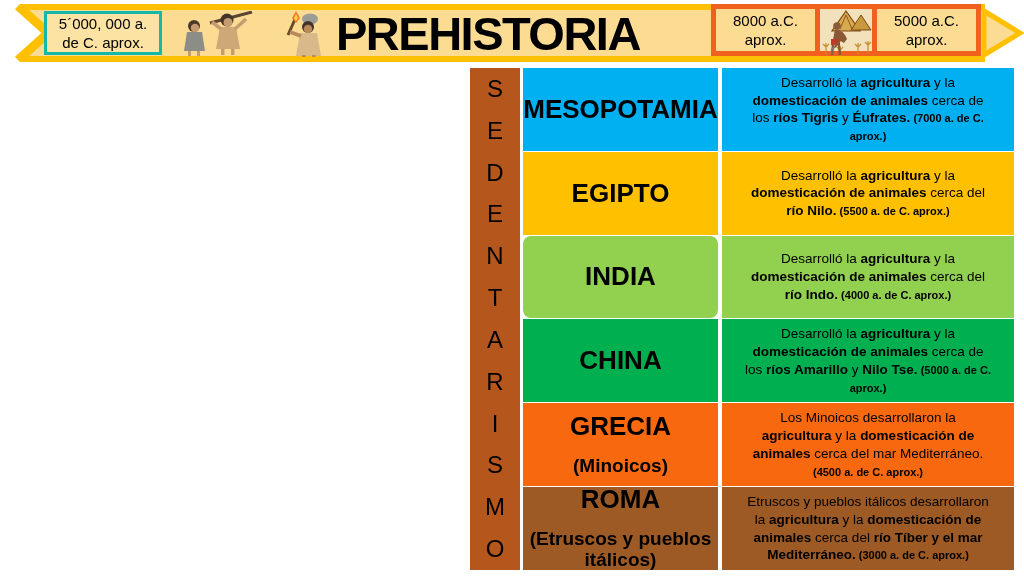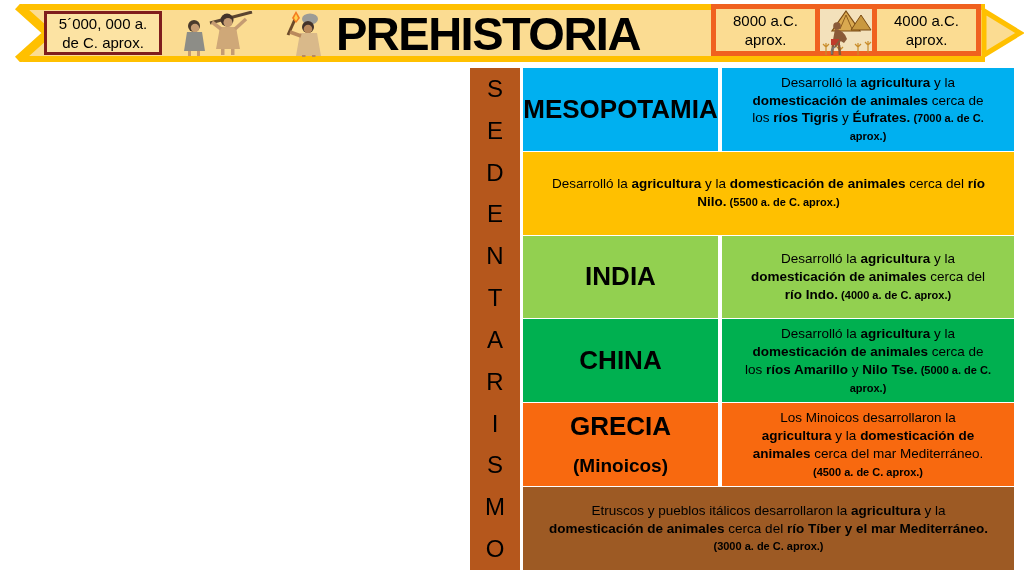--- a/index.html
+++ b/index.html
@@ -9,21 +9,21 @@
   
   .banner { position:absolute; left:0; top:4px; width:985px; height:58px; background:#FBDC92; }
   .banner .b-top, .banner .b-bottom { position:absolute; left:0; right:0; height:6px; background:#FFC000; z-index:3; }
   .banner .b-top { top:0; } .banner .b-bottom { bottom:0; }
   .tail-svg { position:absolute; left:0; top:0; z-index:4; }
   .arrowhead-svg { position:absolute; left:981px; top:4px; z-index:2; }
 
   .date-box { display:flex; flex-direction:column; justify-content:center; align-items:center;
               text-align:center; font-size:15px; line-height:1.3; color:#000; }
   .left-box { position:absolute; left:44px; top:7px; width:118px; height:44px;
-              background:#FCE3A3; border:3px solid #7f1d1d; z-index:5; }
+              background:#FCE3A3; border:3px solid #14b8a6; z-index:5; }
   .cavemen-svg { position:absolute; left:172px; top:7px; z-index:5; }
   .main-title { position:absolute; left:336px; top:50%; transform:translateY(-50%);
                 font-size:47px; font-weight:bold; letter-spacing:-1.5px; color:#000; z-index:5; white-space:nowrap; }
 
   .orange-group { position:absolute; left:711px; top:0; height:52px; display:flex; z-index:5;
                   border:5px solid #F0611F; background:#FBDC92; }
   .orange-group .date-box { width:99px; height:100%; background:#FBDC92; }
   .farmer-wrap { width:62px; height:100%; background:#F3E1BB; position:relative;
                  border-left:5px solid #F0611F; border-right:5px solid #F0611F; }
   .farmer-wrap svg { position:absolute; inset:0; }
@@ -116,21 +116,21 @@
           <circle cx="17" cy="17" r="3.8" fill="#8a5a38"></circle>
           <path d="M15,20 q9,1 12,10 l-3,4 q-7,-5 -11,-3 z" fill="#8a5a38"></path>
           <rect x="11" y="30" width="9" height="6" fill="#C03A2B"></rect>
           <line x1="13" y1="36" x2="12" y2="46" stroke="#8a5a38" stroke-width="2.5"></line>
           <line x1="19" y1="36" x2="20" y2="46" stroke="#8a5a38" stroke-width="2.5"></line>
           <line x1="23" y1="27" x2="15" y2="38" stroke="#8a5a38" stroke-width="2.2"></line>
           <path d="M15,38 q-5,2 -3,7" fill="none" stroke="#777" stroke-width="1.6"></path>
         </svg>
       </div>
       <div class="date-box">
-        <div>4000 a.C.</div>
+        <div>5000 a.C.</div>
         <div>aprox.</div>
       </div>
     </div>
   </div>
 
   <svg class="arrowhead-svg" width="43" height="58">
     <polygon points="3,7 39,29 3,51" fill="#FBDC92" stroke="#FFC000" stroke-width="5"></polygon>
   </svg>
 
   <div class="tbl">
@@ -153,27 +153,31 @@
     <div class="cell name-cell" style="background: rgb(0, 176, 240);">
       <div class="cname">MESOPOTAMIA</div>
 
     </div>
     <div class="cell desc-cell" style="background: rgb(0, 176, 240);">
       <div class="desc-inner"><span>Desarrolló la </span><span class="b">agricultura</span><span> y la </span><span class="b">domesticación de animales</span><span> cerca de los </span><span class="b">ríos Tigris</span><span> y </span><span class="b">Éufrates.</span><span class="b s"> (7000 a. de C. aprox.)</span></div>
     </div>
   </div>
 
   <div class="row">
+    <div class="cell name-cell" style="background: rgb(255, 192, 0);">
+      <div class="cname">EGIPTO</div>
+
+    </div>
     <div class="cell desc-cell" style="background: rgb(255, 192, 0);">
       <div class="desc-inner"><span>Desarrolló la </span><span class="b">agricultura</span><span> y la </span><span class="b">domesticación de animales</span><span> cerca del </span><span class="b">río Nilo.</span><span class="b s"> (5500 a. de C. aprox.)</span></div>
     </div>
   </div>
 
   <div class="row">
-    <div class="cell name-cell" style="background: rgb(146, 208, 80);">
+    <div class="cell name-cell" style="background: rgb(146, 208, 80); border-radius: 8px;">
       <div class="cname">INDIA</div>
 
     </div>
     <div class="cell desc-cell" style="background: rgb(146, 208, 80);">
       <div class="desc-inner"><span>Desarrolló la </span><span class="b">agricultura</span><span> y la </span><span class="b">domesticación de animales</span><span> cerca del </span><span class="b">río Indo.</span><span class="b s"> (4000 a. de C. aprox.)</span></div>
     </div>
   </div>
 
   <div class="row">
     <div class="cell name-cell" style="background: rgb(0, 176, 80);">
@@ -189,20 +193,24 @@
     <div class="cell name-cell" style="background: rgb(248, 105, 15);">
       <div class="cname">GRECIA</div>
       <div class="csub">(Minoicos)</div>
     </div>
     <div class="cell desc-cell" style="background: rgb(248, 105, 15);">
       <div class="desc-inner"><span>Los Minoicos desarrollaron la </span><span class="b">agricultura</span><span> y la </span><span class="b">domesticación de animales</span><span> cerca del mar Mediterráneo.</span><span class="b s"> (4500 a. de C. aprox.)</span></div>
     </div>
   </div>
 
   <div class="row">
+    <div class="cell name-cell" style="background: rgb(157, 90, 36);">
+      <div class="cname">ROMA</div>
+      <div class="csub">(Etruscos y pueblos itálicos)</div>
+    </div>
     <div class="cell desc-cell" style="background: rgb(157, 90, 36);">
       <div class="desc-inner"><span>Etruscos y pueblos itálicos desarrollaron la </span><span class="b">agricultura</span><span> y la </span><span class="b">domesticación de animales</span><span> cerca del </span><span class="b">río Tíber y el mar Mediterráneo.</span><span class="b s"> (3000 a. de C. aprox.)</span></div>
     </div>
   </div>
 </div>
   </div>
 
 </div>
 
 </body></html>

